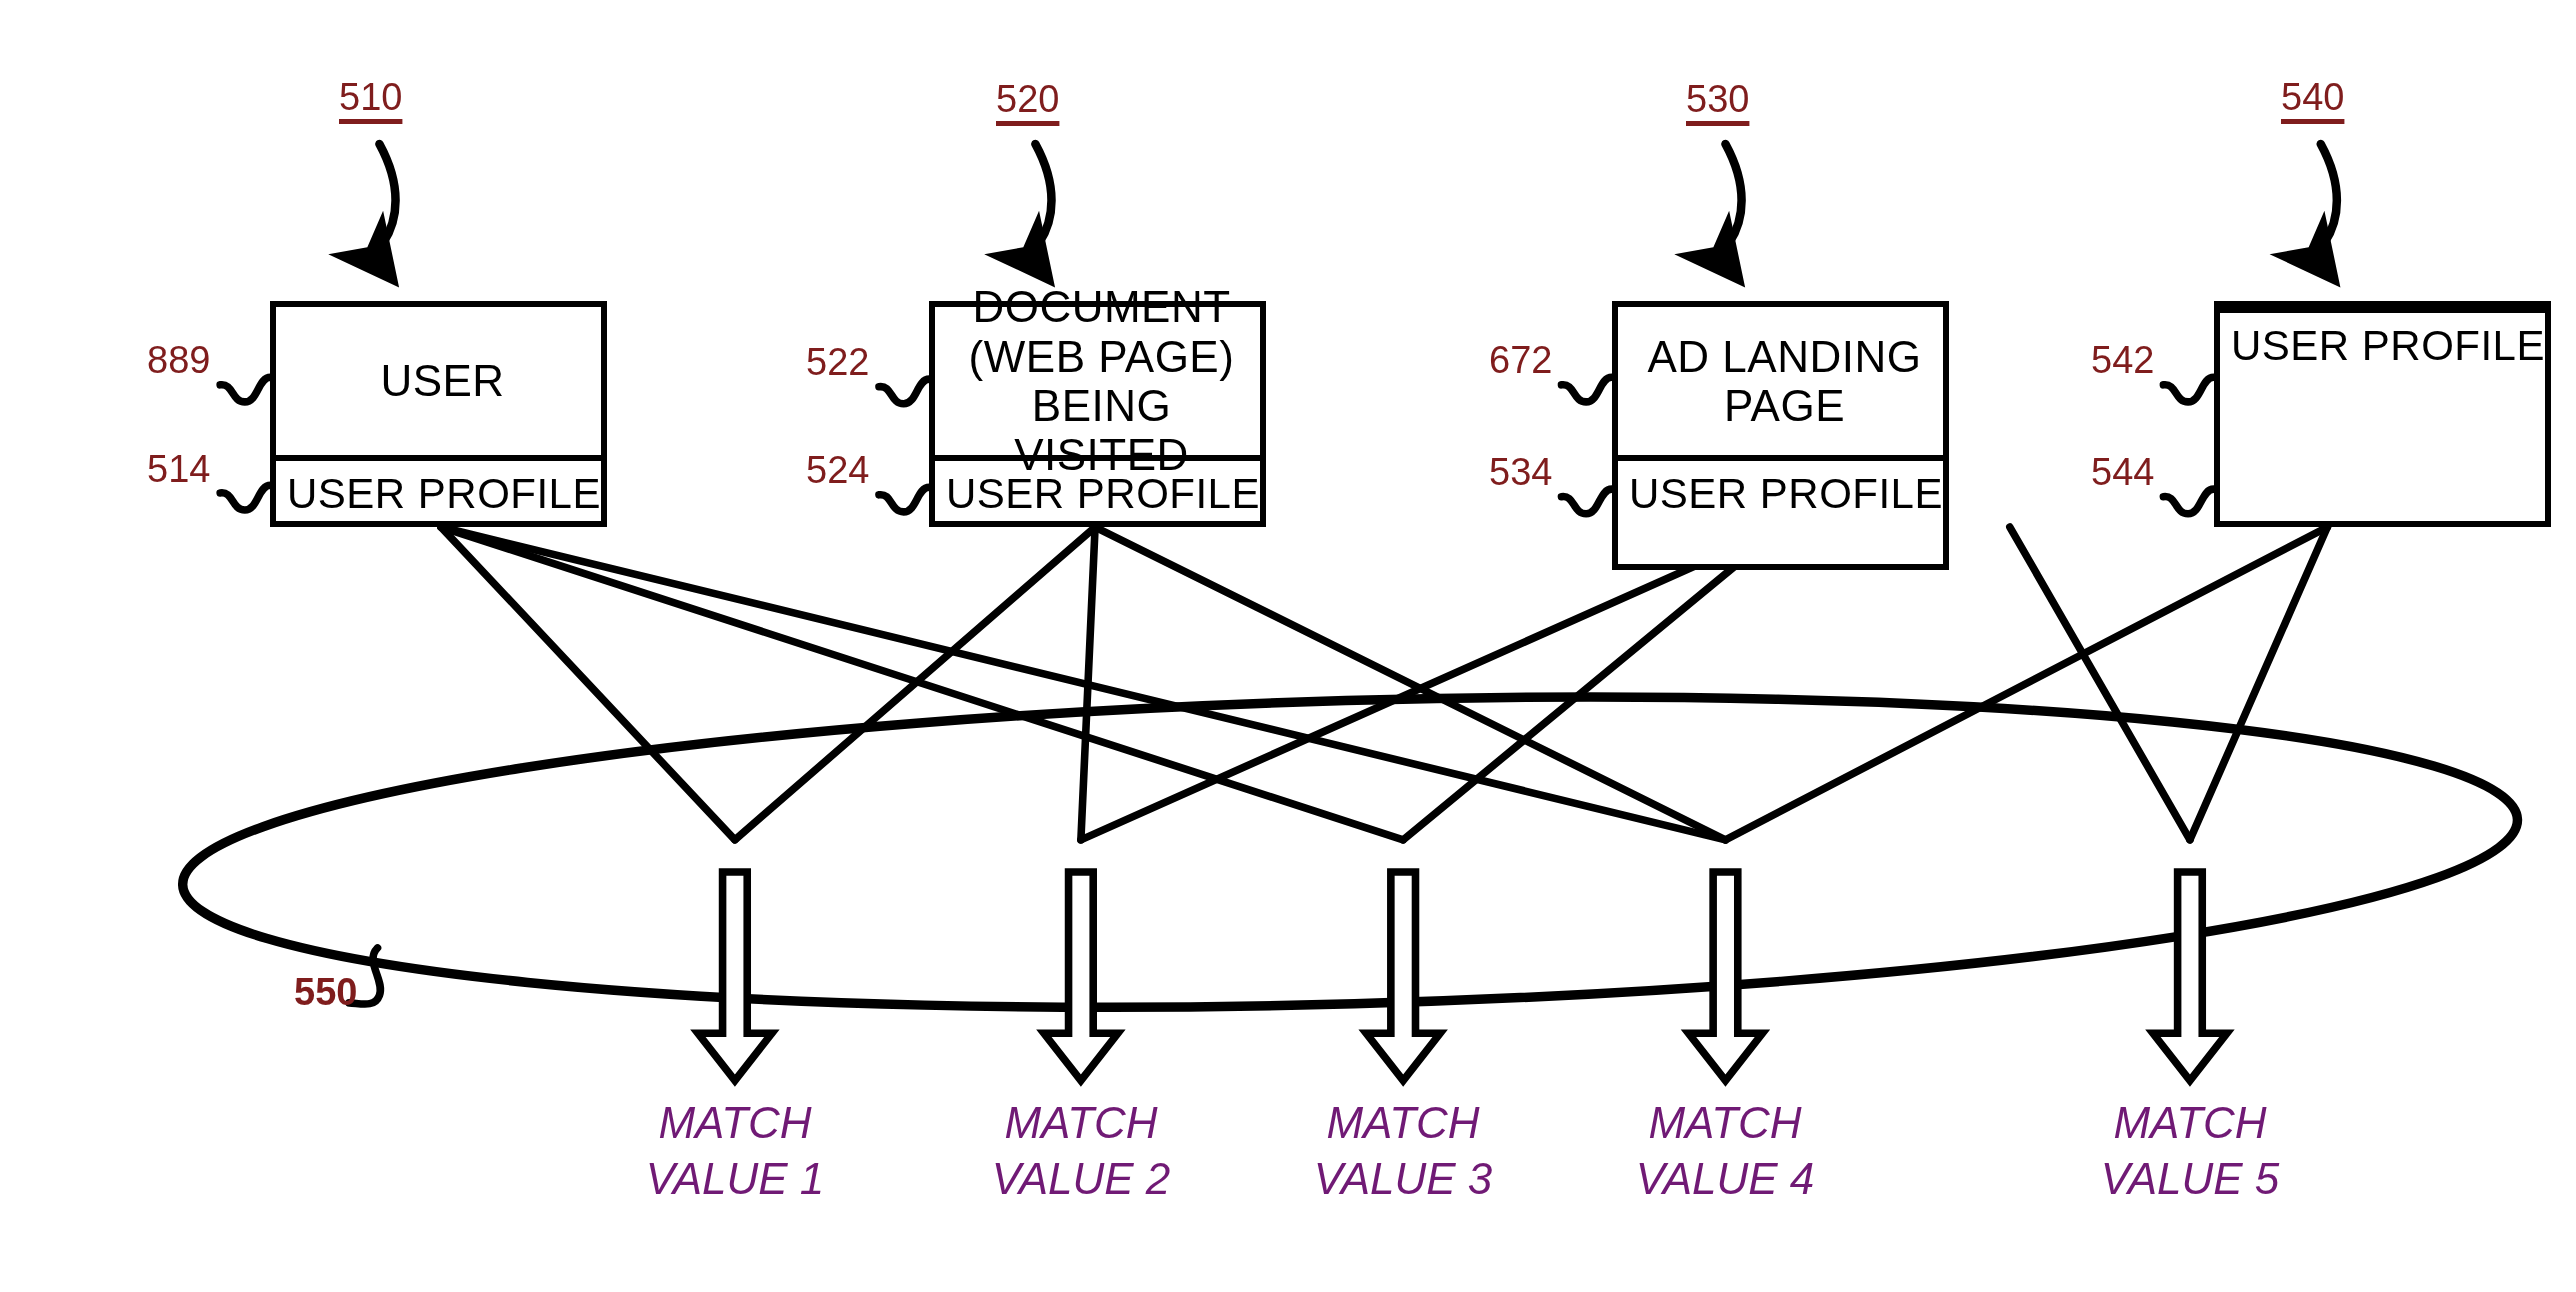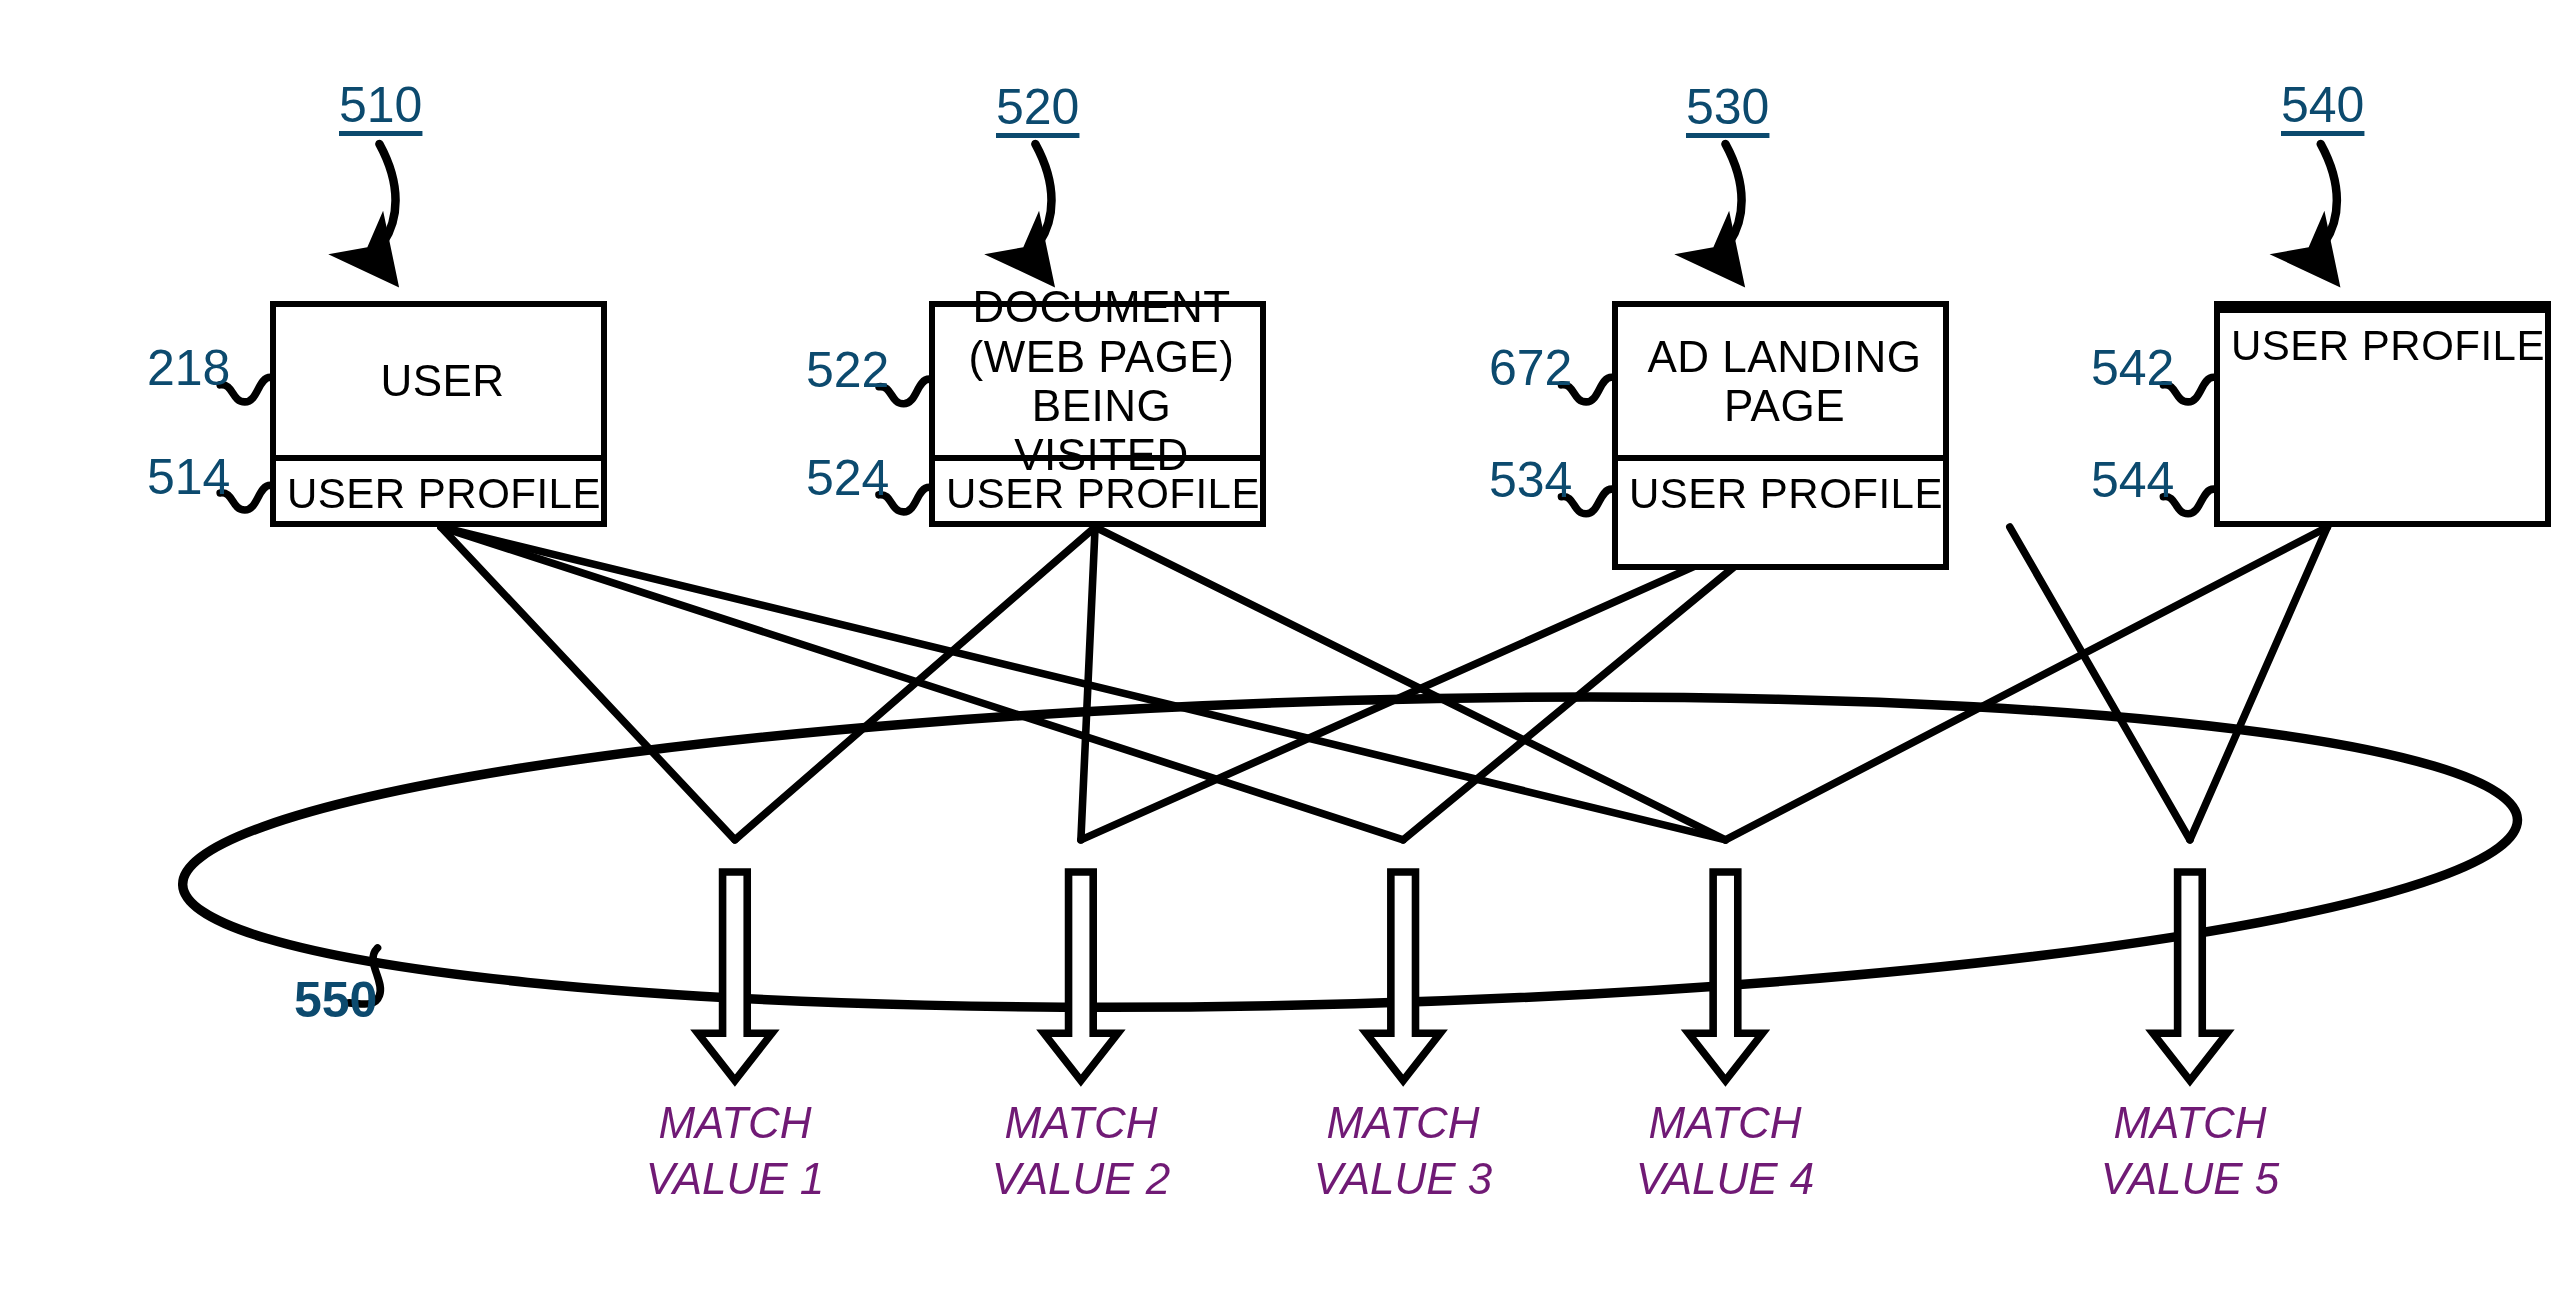--- a/index.html
+++ b/index.html
@@ -9,21 +9,21 @@
 
   .boxwrap{position:absolute;border:6.6px solid #000;background:#fff;box-sizing:border-box;}
   .box-top{display:flex;align-items:center;justify-content:center;text-align:center;
            box-sizing:border-box;width:100%;padding-left:8px;}
   .box-bot{display:flex;align-items:center;justify-content:flex-end;text-align:center;
            border-top:6.6px solid #000;box-sizing:border-box;width:100%;}
   .box-top span,.box-bot span{display:block;line-height:1.12;letter-spacing:0.5px;}
   .box-top span{font-size:44px;}
   .box-bot span{font-size:42px;}
 
-  .reflabel{position:absolute;font-size:50px;color:#0c4a6e;white-space:nowrap;}
+  .reflabel{position:absolute;font-size:38px;color:#7f1d1d;white-space:nowrap;}
   .reflabel.top{text-decoration:underline;text-underline-offset:8.5px;text-decoration-thickness:4.7px;}
 
   .mvlabel{position:absolute;font-style:italic;font-size:44px;line-height:1.28;
            text-align:center;white-space:pre-line;color:#701a75;}
 </style>
 </head>
 <body>
 
 <div id="stage">
 
@@ -88,21 +88,21 @@
   <div class="reflabel top" style="left:2281px;top:76px;">540</div>
 
   <div class="boxwrap" style="left:270px;top:301px;width:337px;height:226px;">
     <div class="box-top" style="height:148px;">
       <span>USER</span>
     </div>
     <div class="box-bot" style="height:71px;">
       <span>USER PROFILE</span>
     </div>
   </div>
-  <div class="reflabel" style="left:147px;top:339px;">218</div>
+  <div class="reflabel" style="left:147px;top:339px;">889</div>
   <div class="reflabel" style="left:147px;top:448px;">514</div>
 
   <div class="boxwrap" style="left:929px;top:301px;width:337px;height:226px;">
     <div class="box-top" style="height:148px;">
       <span style="white-space:pre-line;">DOCUMENT
 (WEB PAGE)
 BEING VISITED</span>
     </div>
     <div class="box-bot" style="height:71px;">
       <span>USER PROFILE</span>

